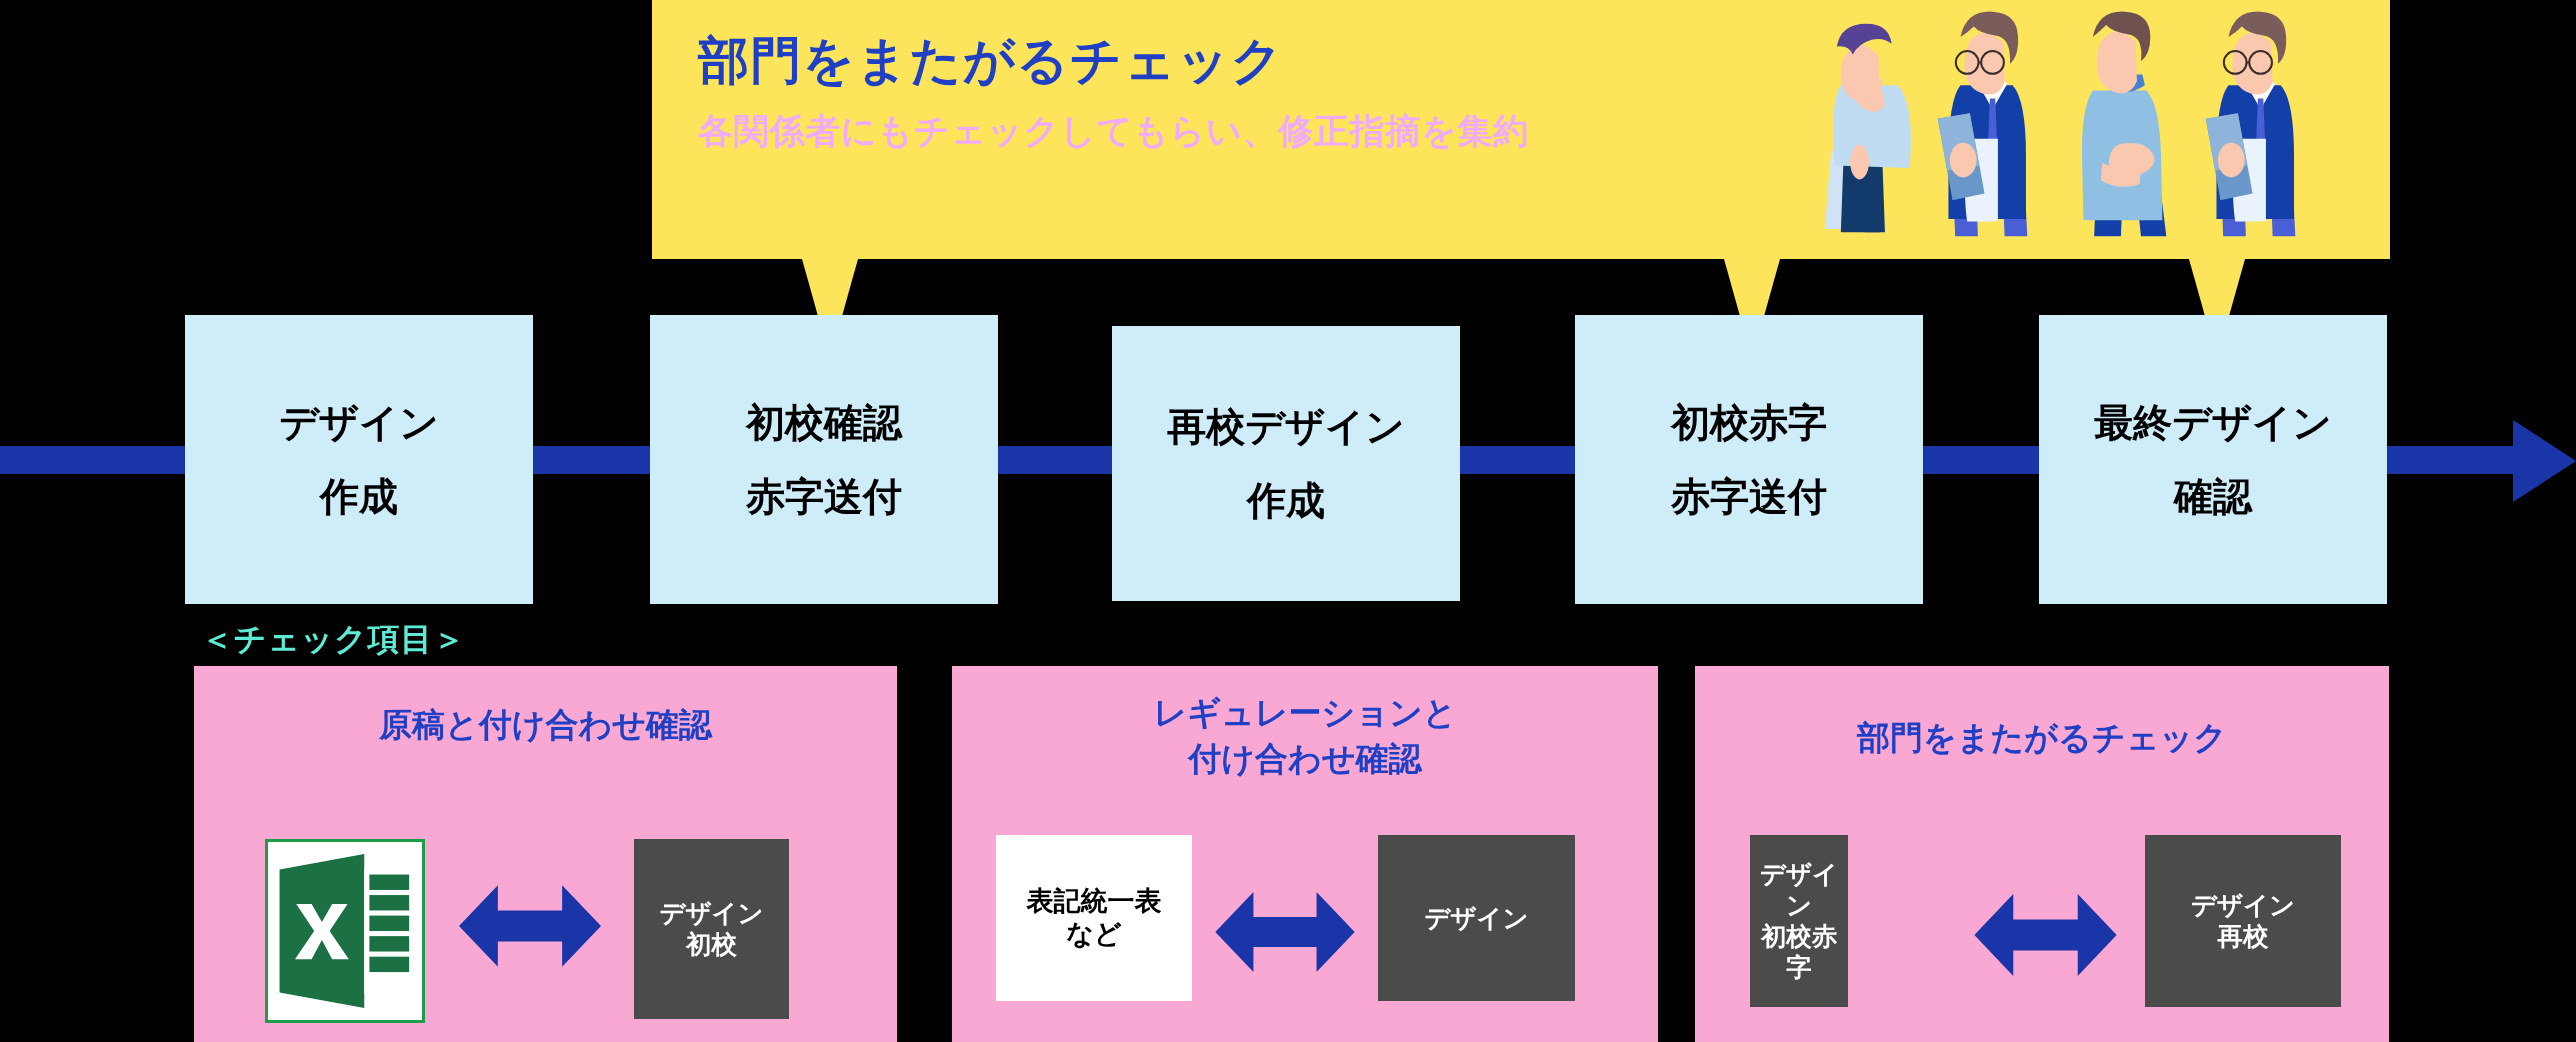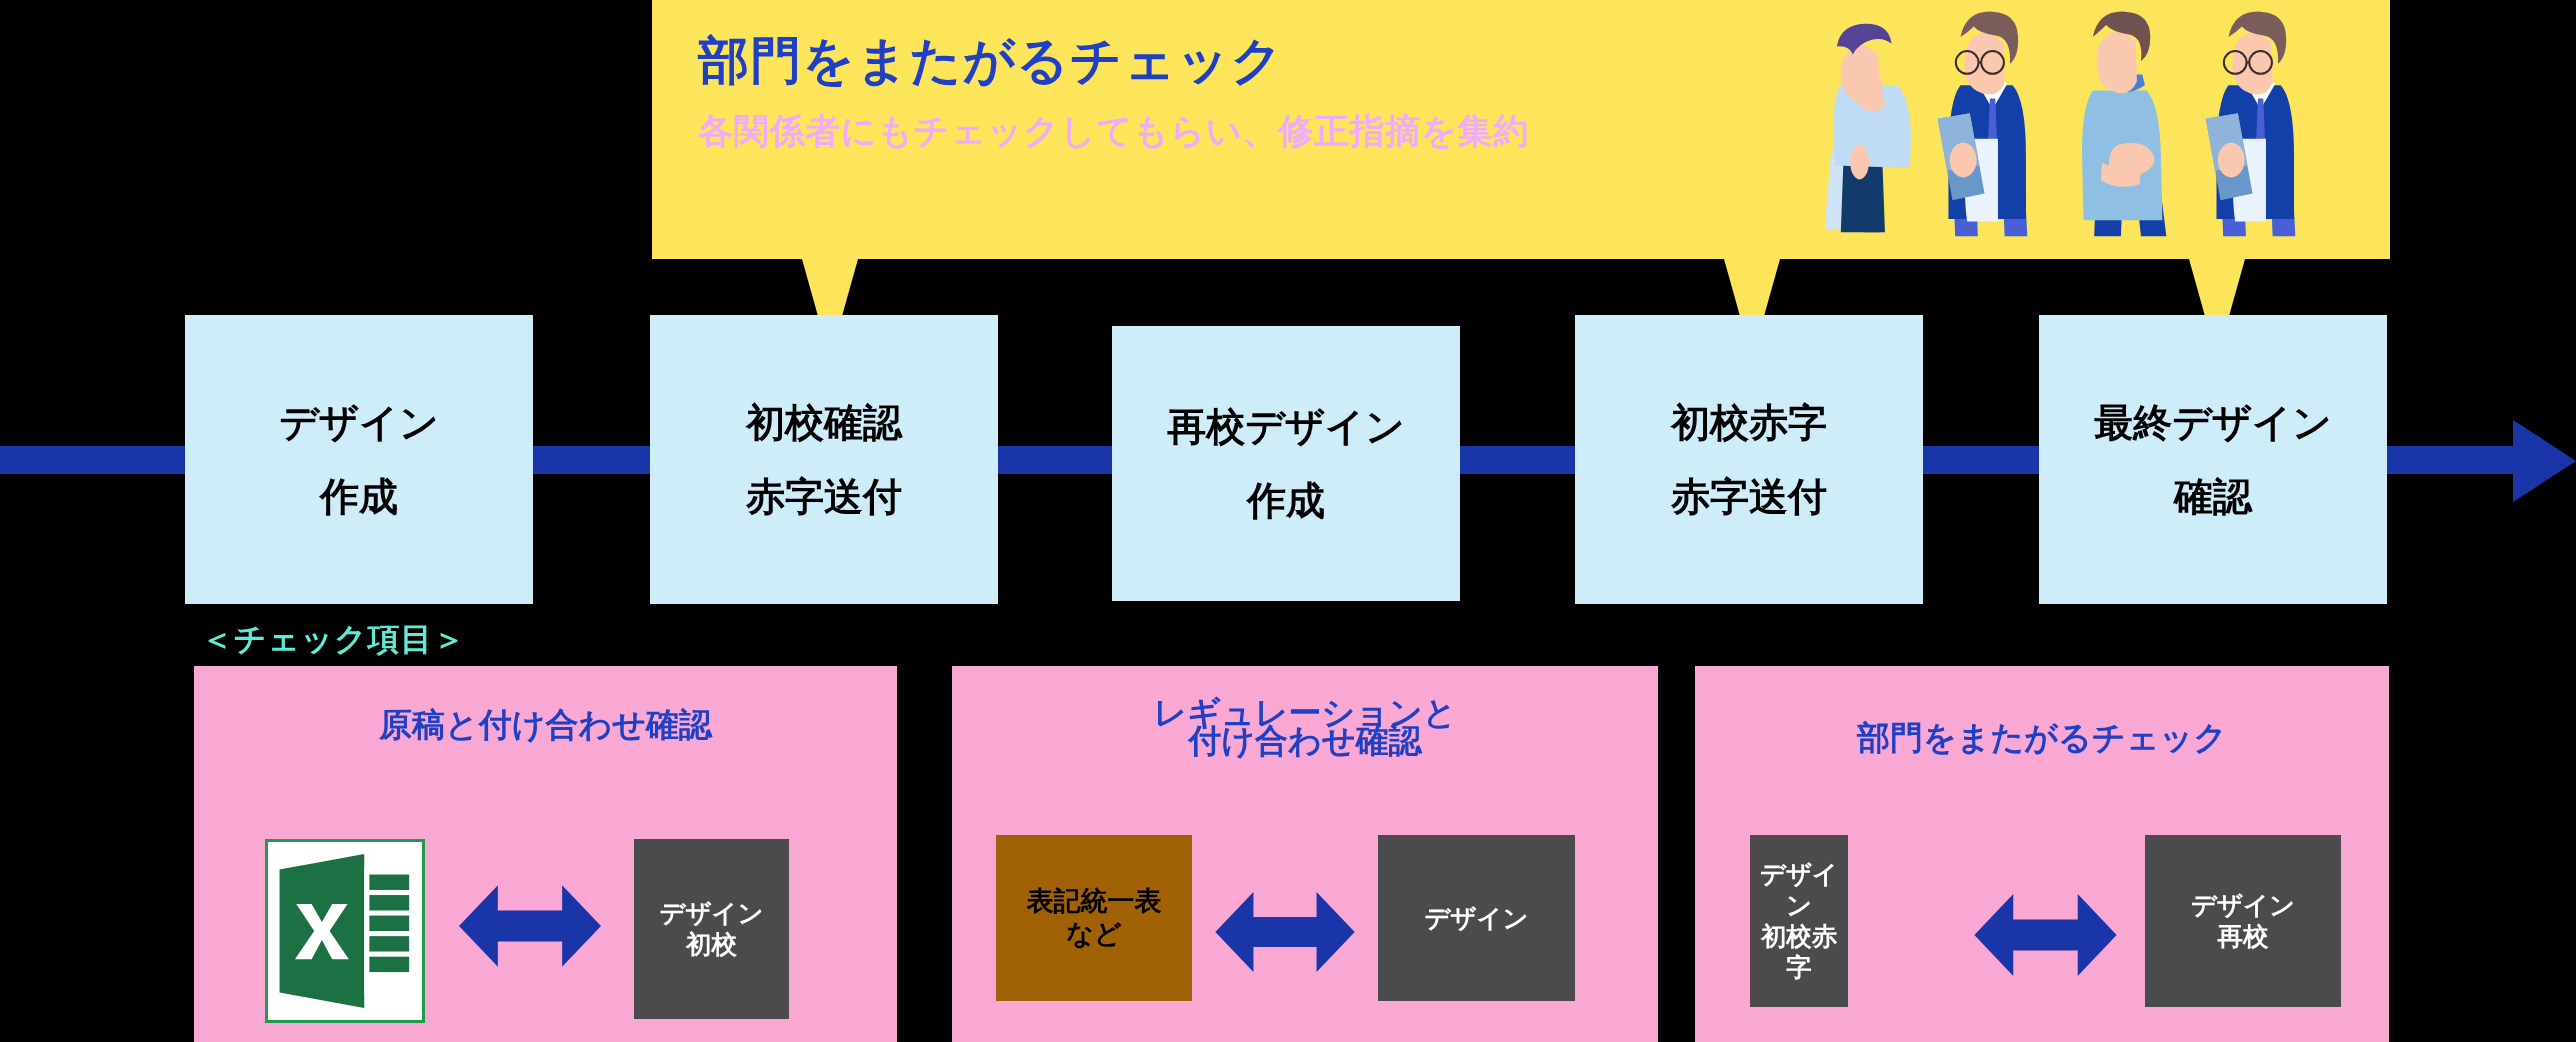--- a/index.html
+++ b/index.html
@@ -42,21 +42,21 @@
     font-size:32px;font-weight:bold;letter-spacing:0.7px;white-space:nowrap;}
 
   
   .cpanel{position:absolute;background:#f9a8d4;top:666px;height:376px;}
   .cpanel .ctitle{position:absolute;left:0;right:0;color:#1F3FC4;
     font-size:33px;font-weight:bold;text-align:center;line-height:1.16;}
 
   .chip{position:absolute;background:#4B4B4B;color:#fff;font-weight:bold;
         font-size:25.4px;display:flex;flex-direction:column;align-items:center;
         justify-content:center;line-height:1.22;text-align:center;}
-  .chip.white{background:#a16207;color:#000;}
+  .chip.white{background:#ffffff;color:#000;}
 
   .dbl-arrow{position:absolute;}
 
   
   .xlicon{position:absolute;background:#fff;border:3.3px solid #1E9E4A;box-sizing:border-box;}
 </style>
 </head>
 <body>
 
 <div class="stage">
@@ -183,21 +183,21 @@
     <path d="M0 73 L58 12 L58 50 L154 50 L154 12 L212 73 L154 134 L154 96 L58 96 L58 134 Z" fill="#1A35A8"></path>
   </svg>
 
   <div class="chip" style="left:634px;top:839px;width:155px;height:180px;">
     <span>デザイン</span>
     <span>初校</span>
   </div>
 
   <div class="cpanel" style="left:952px;width:686px;padding-left:20px;">
     <div class="ctitle" style="top:28px;">レギュレーションと</div>
-    <div class="ctitle" style="top:56px;">付け合わせ確認</div>
+    <div class="ctitle" style="top:74px;">付け合わせ確認</div>
   </div>
 
   <div class="chip white" style="left:996px;top:835px;width:196px;height:166px;font-size:27px;">
     <span>表記統一表</span>
     <span>など</span>
   </div>
 
   <svg class="dbl-arrow" style="left:1215px;top:884px;width:140px;height:96px;" viewBox="0 0 212 146">
     <path d="M0 73 L58 12 L58 50 L154 50 L154 12 L212 73 L154 134 L154 96 L58 96 L58 134 Z" fill="#1A35A8"></path>
   </svg>

